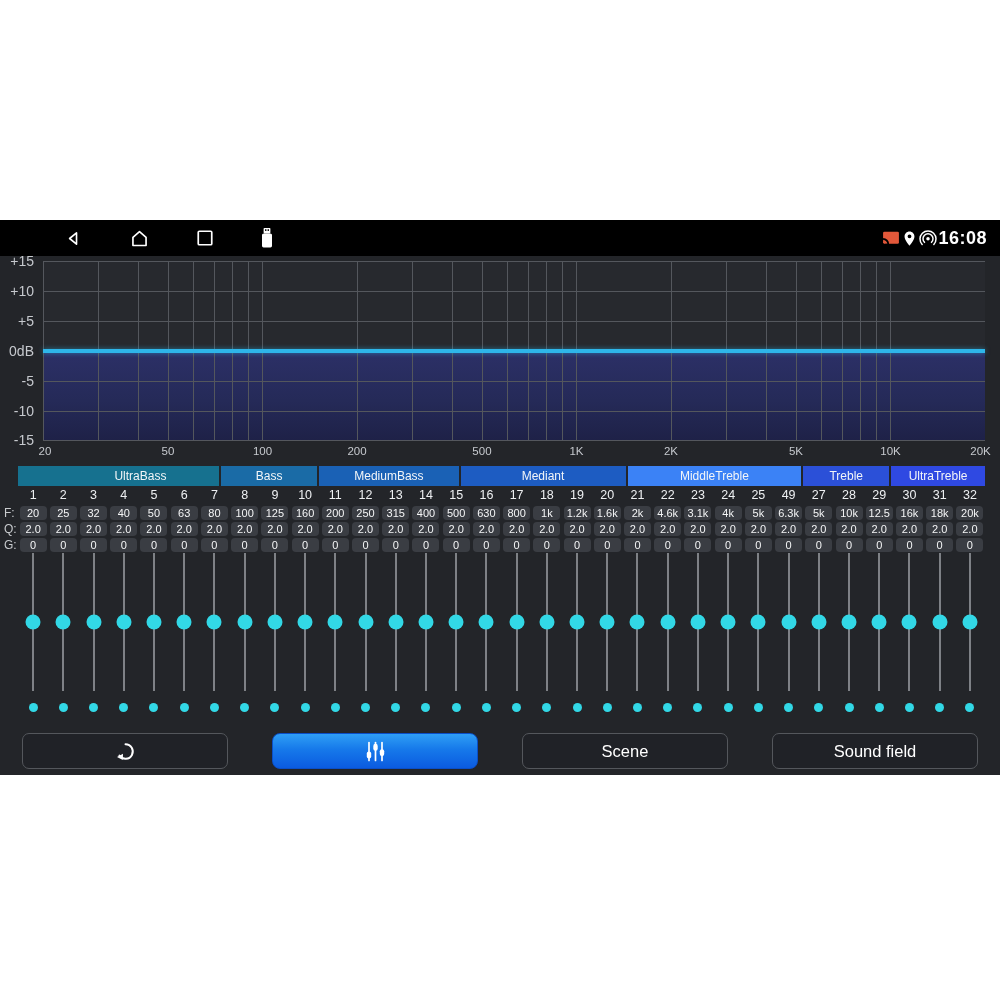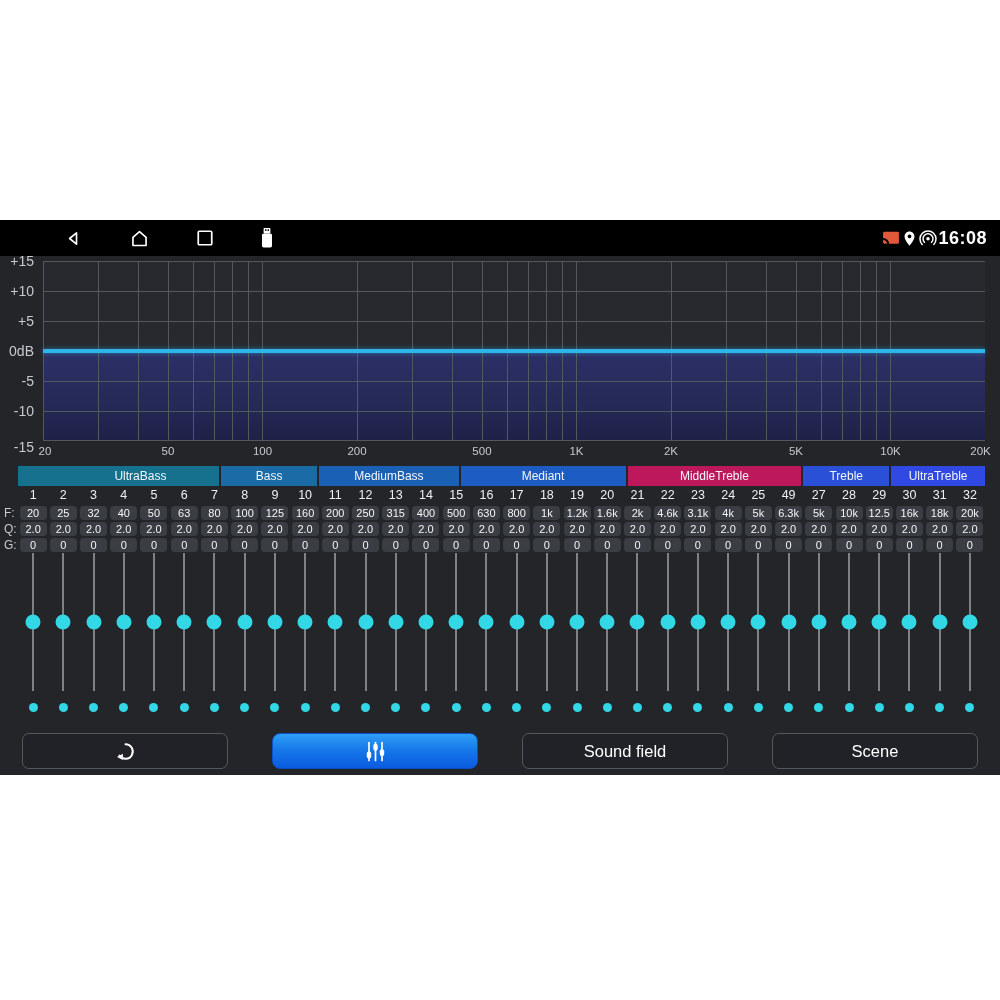--- a/index.html
+++ b/index.html
@@ -107,21 +107,21 @@
       </div>
     </div>
 
     <div class="y-axis" id="yAxis">
         <span style="top: -6px;">+15</span>
         <span style="top: 24px;">+10</span>
         <span style="top: 54px;">+5</span>
         <span style="top: 84px;">0dB</span>
         <span style="top: 114px;">-5</span>
         <span style="top: 144px;">-10</span>
-        <span style="top: 180px;">-15</span>
+        <span style="top: 173px;">-15</span>
       </div>
     <div class="plot" id="plot">
       <div class="plot-fill"></div>
       <svg class="grid-svg" id="gridSvg" viewBox="0 0 942 180" preserveAspectRatio="none" shape-rendering="crispEdges">
           <line x1="0.5" y1="0" x2="0.5" y2="180" stroke="#54575d" stroke-width="1"></line>
           <line x1="55.5" y1="0" x2="55.5" y2="180" stroke="#54575d" stroke-width="1"></line>
           <line x1="95.5" y1="0" x2="95.5" y2="180" stroke="#54575d" stroke-width="1"></line>
           <line x1="125.5" y1="0" x2="125.5" y2="180" stroke="#54575d" stroke-width="1"></line>
           <line x1="150.5" y1="0" x2="150.5" y2="180" stroke="#54575d" stroke-width="1"></line>
           <line x1="171.5" y1="0" x2="171.5" y2="180" stroke="#54575d" stroke-width="1"></line>
@@ -176,21 +176,21 @@
         </div>
         <div class="band-group" style="flex-grow: 4; background: rgb(26, 107, 166);">
           <span>Bass</span>
         </div>
         <div class="band-group" style="flex-grow: 4; background: rgb(26, 97, 181);">
           <span>MediumBass</span>
         </div>
         <div class="band-group" style="flex-grow: 7; background: rgb(29, 92, 194);">
           <span>Mediant</span>
         </div>
-        <div class="band-group" style="flex-grow: 6; background: #be185d;">
+        <div class="band-group" style="flex-grow: 6; background: #3b82f6;">
           <span>MiddleTreble</span>
         </div>
         <div class="band-group" style="flex-grow: 3; background: rgb(43, 80, 216);">
           <span>Treble</span>
         </div>
         <div class="band-group" style="flex-grow: 2; background: rgb(47, 73, 226);">
           <span>UltraTreble</span>
         </div>
       </div>
 
@@ -636,21 +636,21 @@
             <line x1="7" y1="3.5" x2="7" y2="21.5"></line>
             <line x1="13.5" y1="3.5" x2="13.5" y2="21.5"></line>
             <line x1="20" y1="3.5" x2="20" y2="21.5"></line>
           </g>
           <rect x="4.8" y="12.5" width="4.4" height="7" rx="2.1" fill="#fff"></rect>
           <rect x="11.3" y="4.8" width="4.4" height="7" rx="2.1" fill="#fff"></rect>
           <rect x="17.8" y="10.2" width="4.4" height="7" rx="2.1" fill="#fff"></rect>
         </svg>
       </div>
       <div class="btn">
+        <span>Scene</span>
+      </div>
+      <div class="btn">
         <span>Sound field</span>
-      </div>
-      <div class="btn">
-        <span>Scene</span>
       </div>
     </div>
 
   </div>
 </div>
 
 </body></html>

